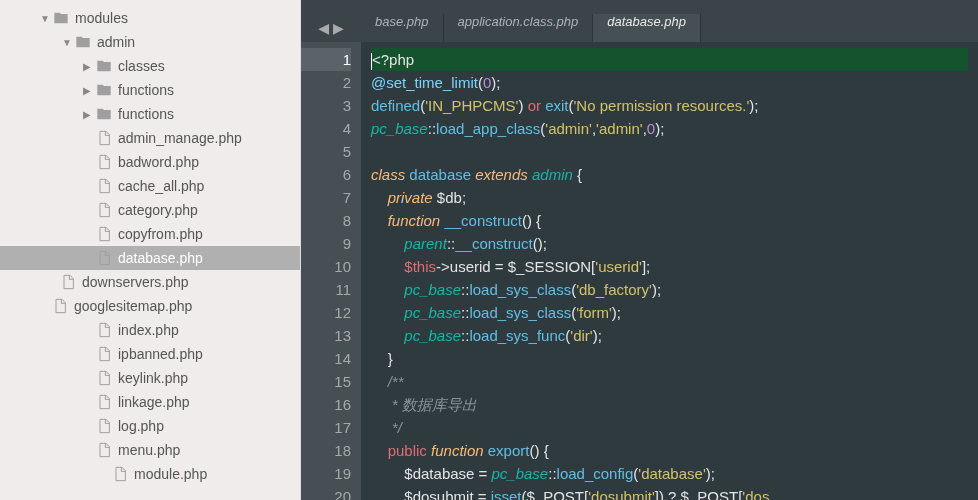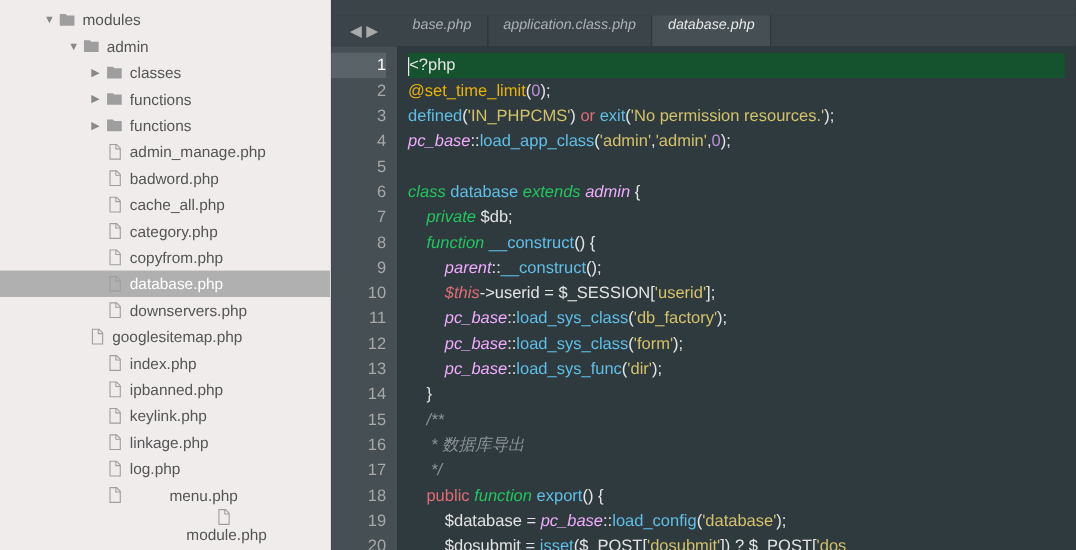--- a/index.html
+++ b/index.html
@@ -22,27 +22,27 @@
 .tab { display:flex; align-items:center; padding:0 14px; color:#aeb2b5; font-size:13px; gap:24px; cursor:pointer; border-right:1px solid #2c3539; font-style:italic;flex-direction:column; }
 .tab.active { background:#454f54; color:#e8e8e8; }
 .tab .close { color:#888; font-size:14px; font-style:normal; }
 .codewrap { display:flex; flex:1; overflow:hidden; font-family:Consolas,Menlo,monospace; font-size:15px; line-height:23px; }
 .gutter { width:60px; background:#454f54; text-align:right; padding-right:10px; color:#a8a8a8; padding-top:6px; }
 .gutter div:first-child { background:#5a6468; color:#fff; }
 .code { flex:1; padding:6px 10px; background:#2f3a3f; white-space:pre; overflow:hidden; }
 .code .line:first-child { background:#14532d; }
 .cursor { display:inline-block; width:0; height:17px; border-left:1px solid #fff; vertical-align:middle; }
 .tok-tag { color:#e4e4e4; }
-.tok-at { color:#eab308; }
+.tok-at { color:#7dd3fc; }
 .tok-func { color:#5fbfe6; }
-.tok-key { color:#22c55e; font-style:italic; }
+.tok-key { color:#fdba74; font-style:italic; }
 .tok-str { color:#d4c26a; }
 .tok-num { color:#b98ed6; }
-.tok-cls { color:#f0abfc; font-style:italic; }
-.tok-var { color:#e06c75; font-style:italic; }
+.tok-cls { color:#14b8a6; font-style:italic; }
+.tok-var { color:#e06c75; }
 .tok-pub { color:#e06c75; }
 .tok-op { color:#e06c75; }
 .tok-id { color:#e4e4e4; }
 .tok-cmt { color:#8a9399; font-style:italic; }
 </style>
 </head>
 <body>
 
 <div class="sidebar">
   <div class="tree" id="tree">
@@ -138,30 +138,30 @@
       </div>
       <div class="tree-item selected" style="padding-left: 96px;">
         <span class="icon">
           <svg viewBox="0 0 24 24">
             <path class="file-icon" d="M6 2h9l5 5v15H6z"></path>
             <path class="file-icon" d="M14 2v6h6"></path>
           </svg>
         </span>
         <span class="tree-label">database.php</span>
       </div>
-      <div class="tree-item" style="padding-left: 96px;">
+      <div class="tree-item" style="padding-left: 60px;">
         <span class="icon">
           <svg viewBox="0 0 24 24">
             <path class="file-icon" d="M6 2h9l5 5v15H6z"></path>
             <path class="file-icon" d="M14 2v6h6"></path>
           </svg>
         </span>
         <span class="tree-label">downservers.php</span>
       </div>
-      <div class="tree-item" style="padding-left: 80px;">
+      <div class="tree-item" style="padding-left: 52px;">
         <span class="icon">
           <svg viewBox="0 0 24 24">
             <path class="file-icon" d="M6 2h9l5 5v15H6z"></path>
             <path class="file-icon" d="M14 2v6h6"></path>
           </svg>
         </span>
         <span class="tree-label">googlesitemap.php</span>
       </div>
       <div class="tree-item" style="padding-left: 96px;">
         <span class="icon">
@@ -201,30 +201,30 @@
       </div>
       <div class="tree-item" style="padding-left: 96px;">
         <span class="icon">
           <svg viewBox="0 0 24 24">
             <path class="file-icon" d="M6 2h9l5 5v15H6z"></path>
             <path class="file-icon" d="M14 2v6h6"></path>
           </svg>
         </span>
         <span class="tree-label">log.php</span>
       </div>
-      <div class="tree-item" style="padding-left: 96px; gap: 36px;">
+      <div class="tree-item" style="padding-left: 96px;">
         <span class="icon">
           <svg viewBox="0 0 24 24">
             <path class="file-icon" d="M6 2h9l5 5v15H6z"></path>
             <path class="file-icon" d="M14 2v6h6"></path>
           </svg>
         </span>
         <span class="tree-label">menu.php</span>
       </div>
-      <div class="tree-item" style="padding-left: 112px; flex-direction: column;">
+      <div class="tree-item" style="padding-left: 112px;">
         <span class="icon">
           <svg viewBox="0 0 24 24">
             <path class="file-icon" d="M6 2h9l5 5v15H6z"></path>
             <path class="file-icon" d="M14 2v6h6"></path>
           </svg>
         </span>
         <span class="tree-label">module.php</span>
       </div>
     </div>
 </div>

